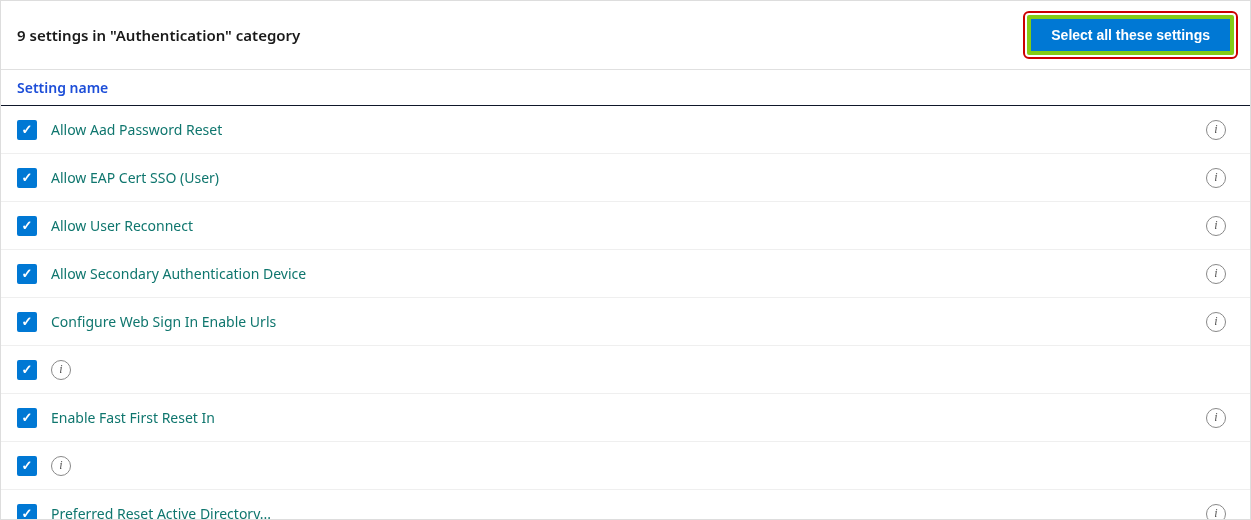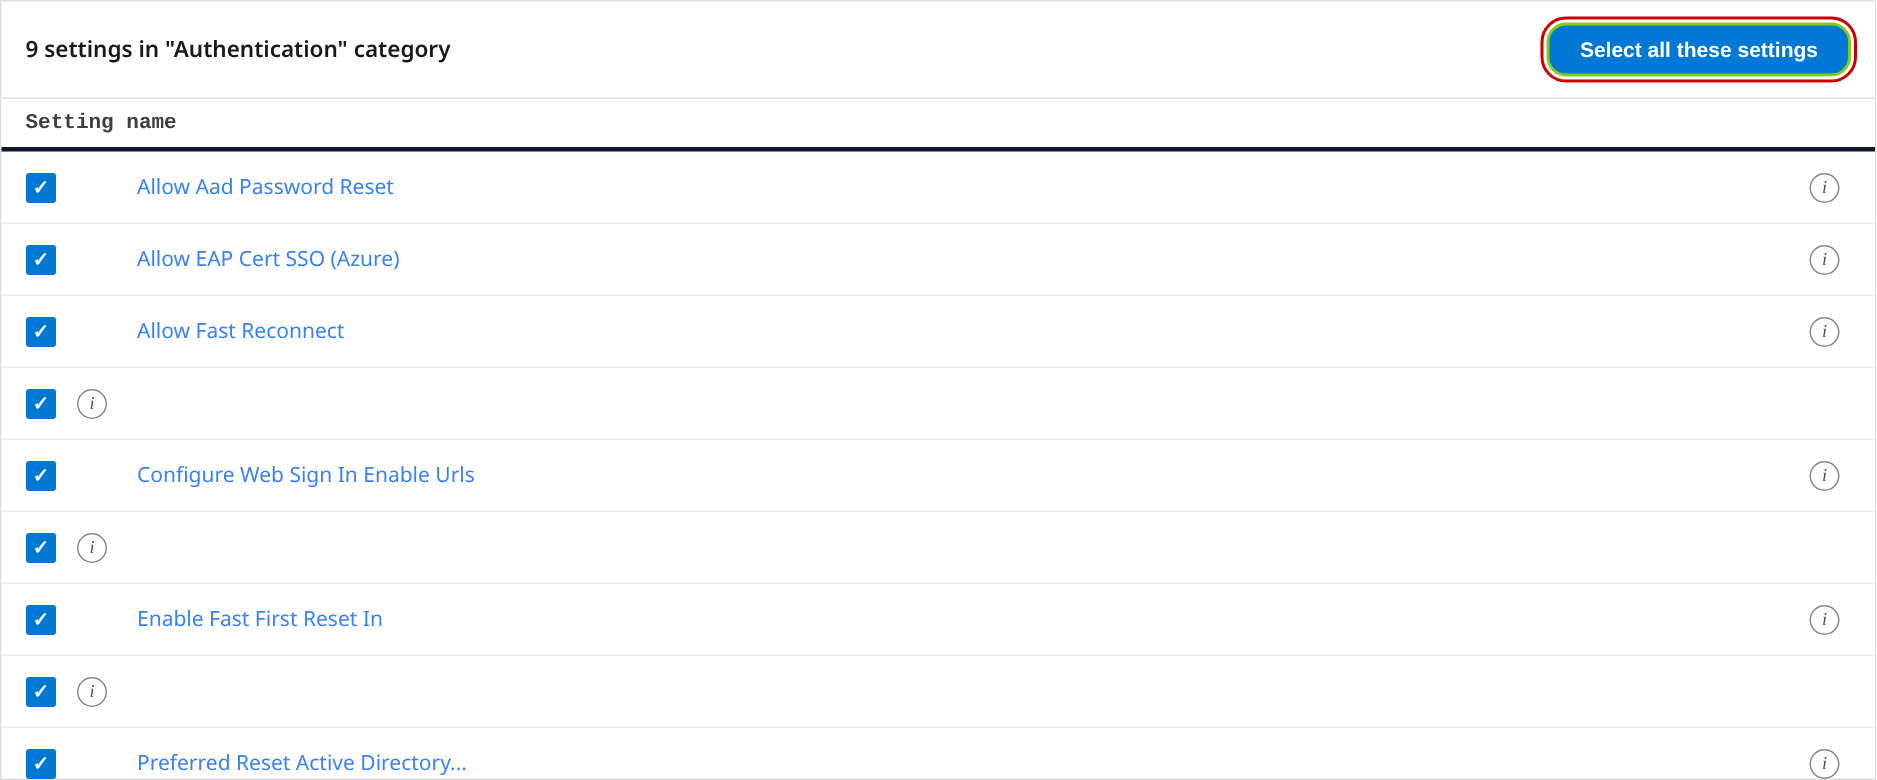--- a/index.html
+++ b/index.html
@@ -37,39 +37,38 @@
 
     .header-title {
       font-size: 15px;
       font-weight: 600;
       color: #1a1a1a;
     }
 
     .select-all-btn {
       background: #0078d4;
       color: #fff;
-      border: 2px solid #84cc16;
-      border-radius: 13px;
+      border: 4px solid #84cc16;
+      border-radius: 2px;
       padding: 8px 20px;
       font-size: 14px;
       font-weight: 600;
       cursor: pointer;
       white-space: nowrap;
       outline: 2px solid #c00;
       outline-offset: 2px;
     }
 
     .column-header {
       padding: 8px 16px;
       font-weight: 600;
       font-size: 14px;
-      color: #404040;
-      border-bottom: 3px solid #0f172a;
+      color: #1d4ed8;
+      border-bottom: 1px solid #0f172a;
       background: #fff;
-      font-family: Liberation Mono, monospace;
     }
 
     .list-area {
       flex: 1;
       overflow-y: scroll;
       overflow-x: hidden;
       position: relative;
     }
 
     .list-area::-webkit-scrollbar {
@@ -111,22 +110,21 @@
       content: '✓';
       color: white;
       font-size: 13px;
       font-weight: 700;
       line-height: 1;
     }
 
     .item-label {
       flex: 1;
       font-size: 14px;
-      color: #3b82f6;
-      margin-left: 40px;
+      color: #0f766e;
     }
 
     .info-icon {
       width: 20px;
       height: 20px;
       border: 1px solid #888;
       border-radius: 50%;
       display: flex;
       align-items: center;
       justify-content: center;
@@ -157,30 +155,31 @@
   </div>
 
   <div class="list-area">
   <div class="list-item">
         <div class="checkbox"></div>
         <span class="item-label">Allow Aad Password Reset</span>
         <div class="info-icon"></div>
       </div>
       <div class="list-item">
         <div class="checkbox"></div>
-        <span class="item-label">Allow EAP Cert SSO (Azure)</span>
-        <div class="info-icon"></div>
-      </div>
-      <div class="list-item">
-        <div class="checkbox"></div>
-        <span class="item-label">Allow Fast Reconnect</span>
-        <div class="info-icon"></div>
-      </div>
-      <div class="list-item">
-        <div class="checkbox"></div>
+        <span class="item-label">Allow EAP Cert SSO (User)</span>
+        <div class="info-icon"></div>
+      </div>
+      <div class="list-item">
+        <div class="checkbox"></div>
+        <span class="item-label">Allow User Reconnect</span>
+        <div class="info-icon"></div>
+      </div>
+      <div class="list-item">
+        <div class="checkbox"></div>
+        <span class="item-label">Allow Secondary Authentication Device</span>
         <div class="info-icon"></div>
       </div>
       <div class="list-item">
         <div class="checkbox"></div>
         <span class="item-label">Configure Web Sign In Enable Urls</span>
         <div class="info-icon"></div>
       </div>
       <div class="list-item">
         <div class="checkbox"></div>
         <div class="info-icon"></div>

